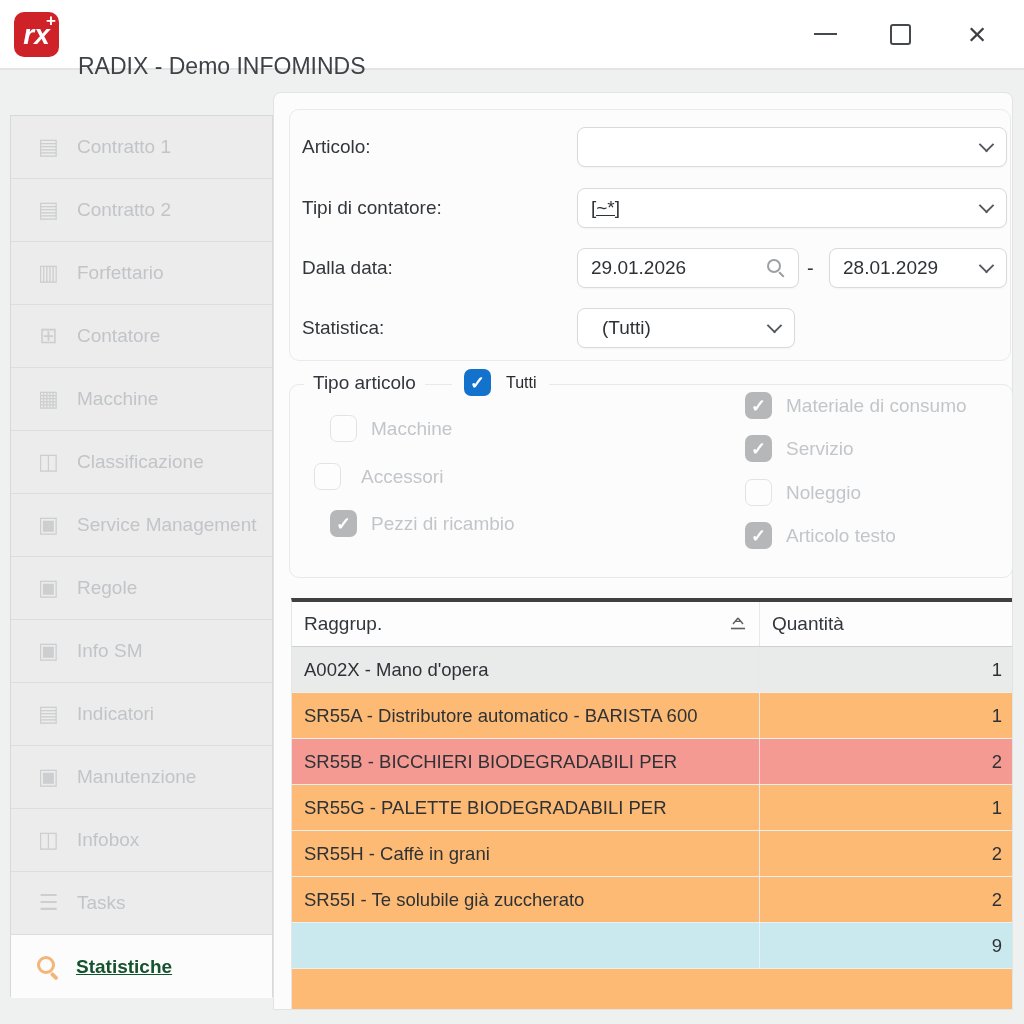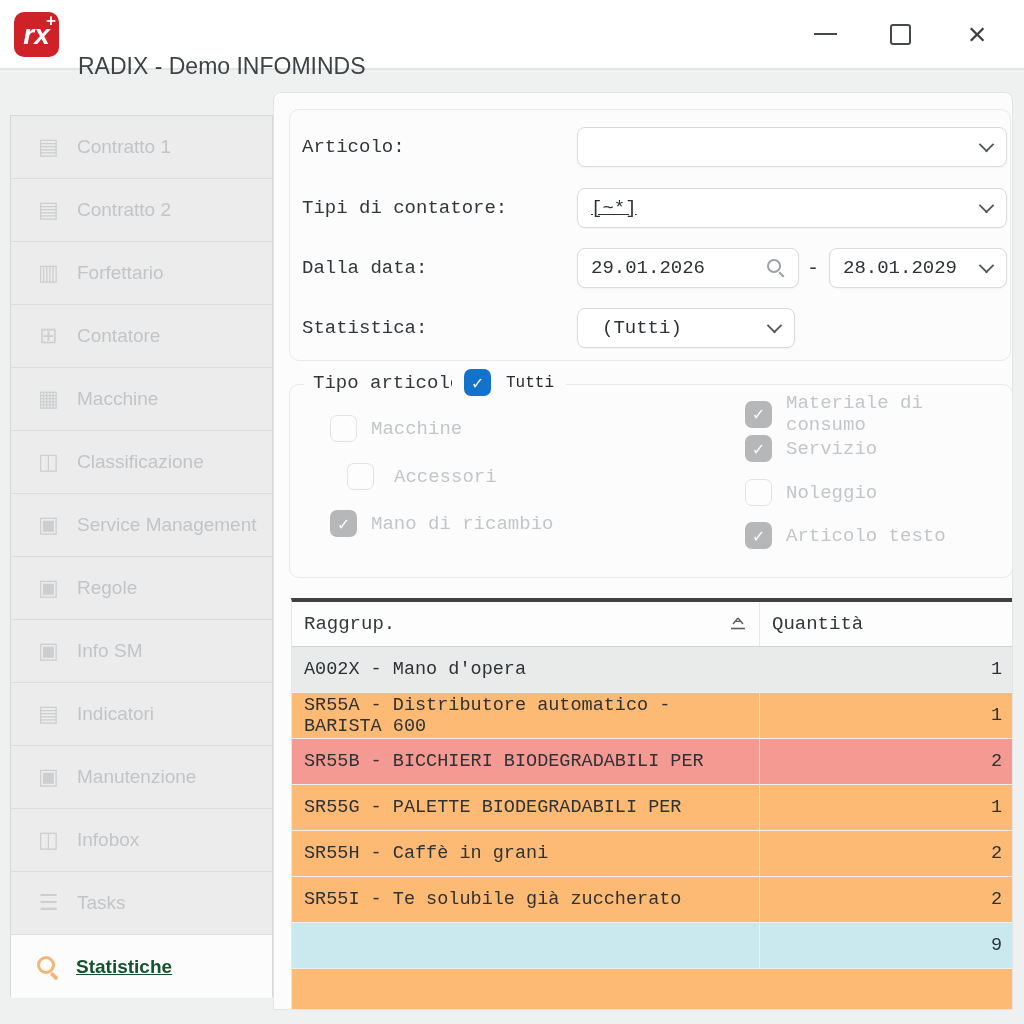--- a/index.html
+++ b/index.html
@@ -29,21 +29,21 @@
   .side-item .glyph{font-size:22px;color:#cccecf;width:27px;text-align:center;}
   .side-item.active{background:#fcfcfd;color:#14532d;font-weight:bold;border-bottom:none;}
   .side-item.active .label{text-decoration:underline;}
   .mag{position:relative;width:26px;height:26px;display:inline-block;}
   .mag::before{content:"";position:absolute;left:2px;top:2px;width:12px;height:12px;
     border:3px solid #f3b678;border-radius:50%;}
   .mag::after{content:"";position:absolute;left:16px;top:17px;width:9px;height:4px;
     background:#f3b678;border-radius:2px;transform:rotate(45deg);transform-origin:left center;}
   
   .panel{position:absolute;left:273px;top:92px;width:740px;height:918px;background:#fcfcfd;
-    border:1px solid #e1e3e4;border-radius:8px 8px 0 0;box-sizing:border-box;font-family:Liberation Mono, monospace;}
+    border:1px solid #e1e3e4;border-radius:8px 8px 0 0;box-sizing:border-box;}
   .filter-card{position:absolute;left:15px;top:16px;width:720px;height:250px;
     border:1px solid #e8eaeb;border-radius:10px;}
   .flabel{position:absolute;left:12px;font-size:19px;color:#33373b;height:40px;display:flex;align-items:center;}
   .combo{position:absolute;height:40px;background:#fff;border:1px solid #d8dadb;border-radius:8px;
     box-sizing:border-box;display:flex;align-items:center;padding:0 34px 0 13px;font-size:19px;
     color:#2e3236;box-shadow:0 1px 2px rgba(0,0,0,0.04);}
   .chevron{position:absolute;right:14px;top:50%;width:9px;height:9px;
     border-right:2px solid #55595d;border-bottom:2px solid #55595d;
     transform:translateY(-72%) rotate(45deg);}
   .underlined{text-decoration:underline;}
@@ -201,27 +201,27 @@
     <span class="legend-title">Tipo articolo</span>
     <span class="legend-check">
       <span class="cb checked-blue"></span>
       <span>Tutti</span>
     </span>
 
     <div class="cbrow" style="left:40px;top:30px;">
       <span class="cb unchecked"></span>
       <span>Macchine</span>
     </div>
-    <div class="cbrow" style="left:57px;top:78px;gap:20px;">
+    <div class="cbrow" style="left:24px;top:78px;gap:20px;">
       <span class="cb unchecked"></span>
       <span>Accessori</span>
     </div>
     <div class="cbrow" style="left:40px;top:125px;">
       <span class="cb checked-gray"></span>
-      <span>Mano di ricambio</span>
+      <span>Pezzi di ricambio</span>
     </div>
 
     <div class="cbrow" style="left:455px;top:7px;">
       <span class="cb checked-gray"></span>
       <span>Materiale di consumo</span>
     </div>
     <div class="cbrow" style="left:455px;top:50px;">
       <span class="cb checked-gray"></span>
       <span>Servizio</span>
     </div>

